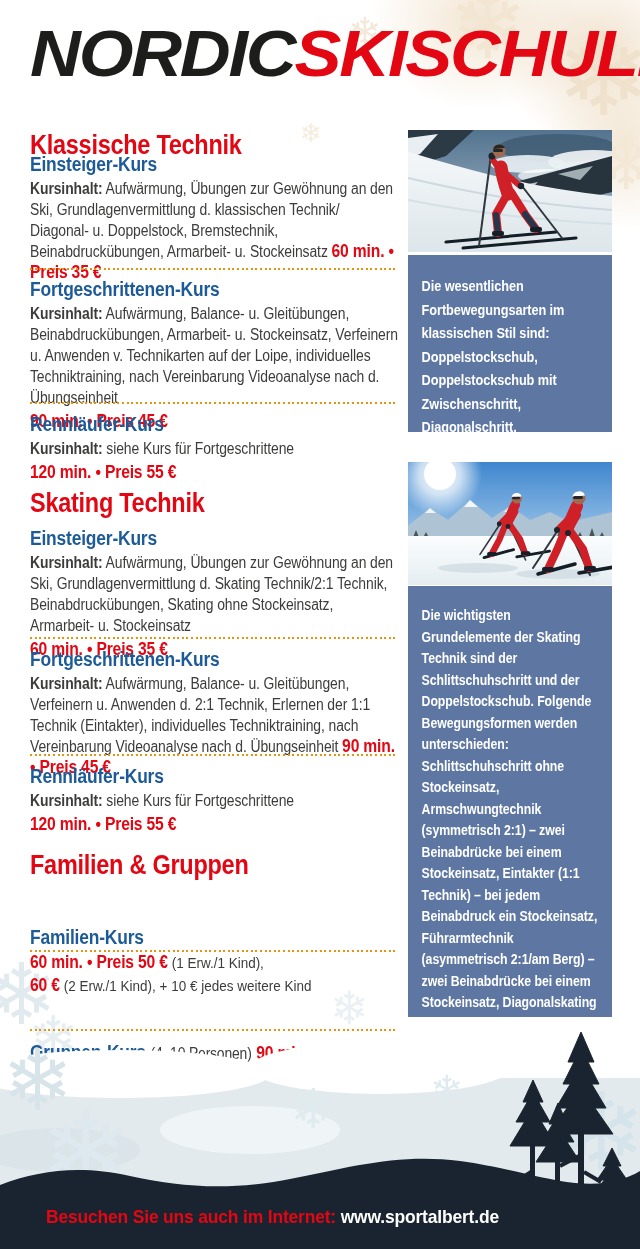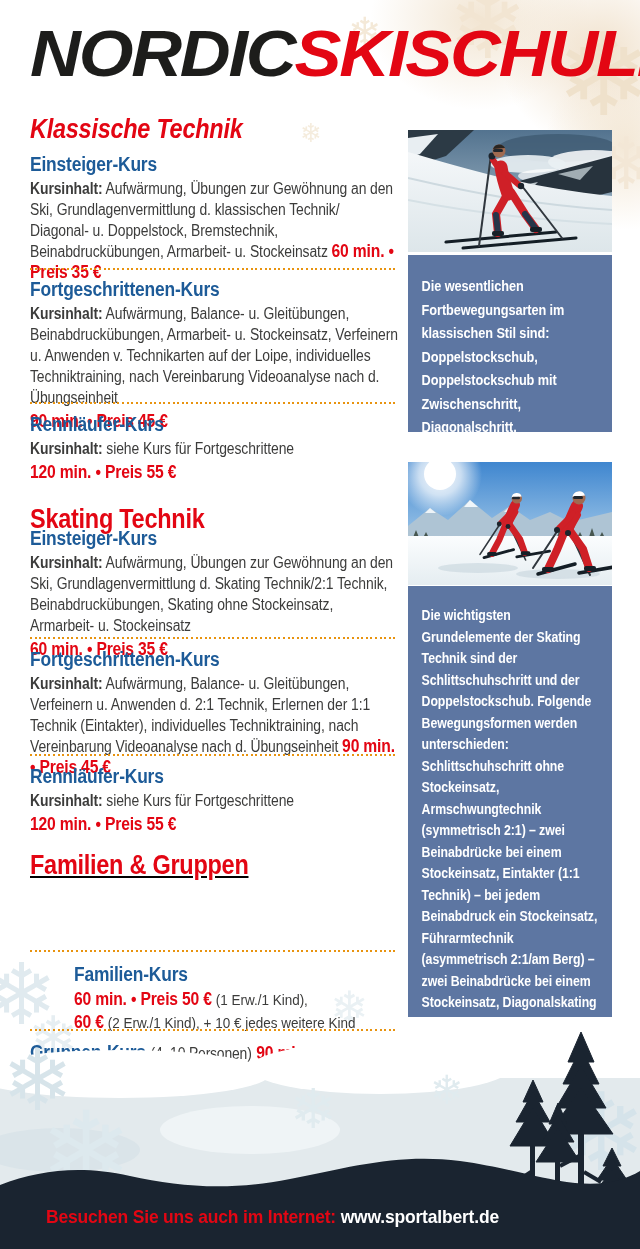--- a/index.html
+++ b/index.html
@@ -59,21 +59,21 @@
   <span class="flake" style="left:348px;top:12px;font-size:40px;color:#f4e9d8;">❄</span>
   <span class="flake" style="left:596px;top:128px;font-size:72px;color:#f3e7d6;">❄</span>
   <span class="flake" style="left:300px;top:120px;font-size:26px;color:#f5ecdd;">❄</span>
 
   <span class="flake" style="left:-14px;top:952px;font-size:85px;color:#e0eaef;">❄</span>
   <span class="flake" style="left:28px;top:1008px;font-size:60px;color:#e6eef2;">❄</span>
   <span class="flake" style="left:330px;top:985px;font-size:46px;color:#eaf1f4;">❄</span>
 
   <div class="masthead"><span>NORDIC</span><span class="red">SKISCHULE</span></div>
 
-  <div class="blk" style="top:114px;font-style:italic;">
+  <div class="blk" style="top:130px;">
     <div class="inner h2">Klassische Technik</div>
   </div>
 
   <div class="blk" style="top:152px;">
     <div class="inner">
       <div class="cname">Einsteiger-Kurs</div>
       <div class="ctext"><span class="lbl">Kursinhalt:</span> <span>Aufwärmung, Übungen zur Gewöhnung an den Ski, Grundlagenvermittlung d. klassischen Technik/ Diagonal- u. Doppelstock, Bremstechnik, Beinabdruckübungen, Armarbeit- u. Stockeinsatz</span> <span class="price">60 min. • Preis 35 €</span></div>
     </div>
   </div>
   <div class="sep" style="top:268px;"></div>
@@ -88,21 +88,21 @@
   <div class="sep" style="top:402px;"></div>
 
   <div class="blk" style="top:412px;">
     <div class="inner">
       <div class="cname">Rennläufer-Kurs</div>
       <div class="ctext"><span class="lbl">Kursinhalt:</span> <span>siehe Kurs für Fortgeschrittene</span></div>
       <div class="price price-line">120 min. • Preis 55 €</div>
     </div>
   </div>
 
-  <div class="blk" style="top:488px;margin-top:16px;">
+  <div class="blk" style="top:488px;">
     <div class="inner h2">Skating Technik</div>
   </div>
 
   <div class="blk" style="top:526px;">
     <div class="inner">
       <div class="cname">Einsteiger-Kurs</div>
       <div class="ctext"><span class="lbl">Kursinhalt:</span> <span>Aufwärmung, Übungen zur Gewöhnung an den Ski, Grundlagenvermittlung d. Skating Technik/2:1 Technik, Beinabdruckübungen, Skating ohne Stockeinsatz, Armarbeit- u. Stockeinsatz</span></div>
       <div class="price price-line">60 min. • Preis 35 €</div>
     </div>
   </div>
@@ -117,27 +117,27 @@
   <div class="sep" style="top:754px;"></div>
 
   <div class="blk" style="top:764px;">
     <div class="inner">
       <div class="cname">Rennläufer-Kurs</div>
       <div class="ctext"><span class="lbl">Kursinhalt:</span> <span>siehe Kurs für Fortgeschrittene</span></div>
       <div class="price price-line">120 min. • Preis 55 €</div>
     </div>
   </div>
 
-  <div class="blk" style="top:850px;text-decoration:underline;">
+  <div class="blk" style="top:850px;">
     <div class="inner h2">Familien &amp; Gruppen</div>
   </div>
 
   <div class="sep" style="top:950px;"></div>
 
-  <div class="blk" style="top:962px;margin-left:44px;">
+  <div class="blk" style="top:925px;">
     <div class="inner">
       <div class="cname">Familien-Kurs</div>
       <div class="fam-line"><span class="price">60 min. • Preis 50 €</span> <span class="small-dark">(1 Erw./1 Kind),</span></div>
       <div class="fam-line"><span class="price">60 €</span> <span class="small-dark">(2 Erw./1 Kind), + 10 € jedes weitere Kind</span></div>
     </div>
   </div>
   <div class="sep" style="top:1029px;"></div>
 
   <div class="blk" style="top:1040px;">
     <div class="inner">

